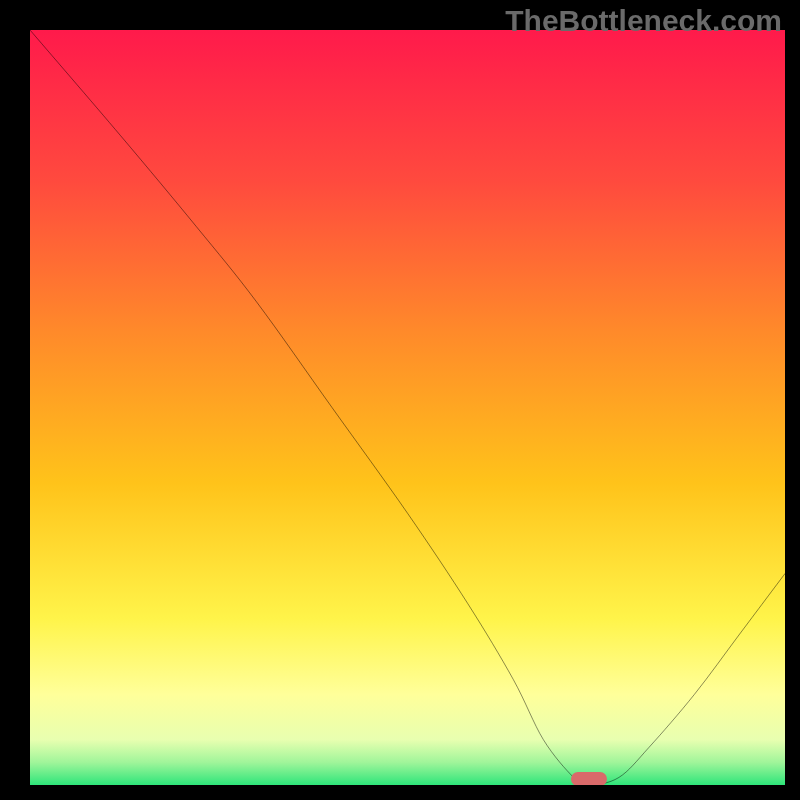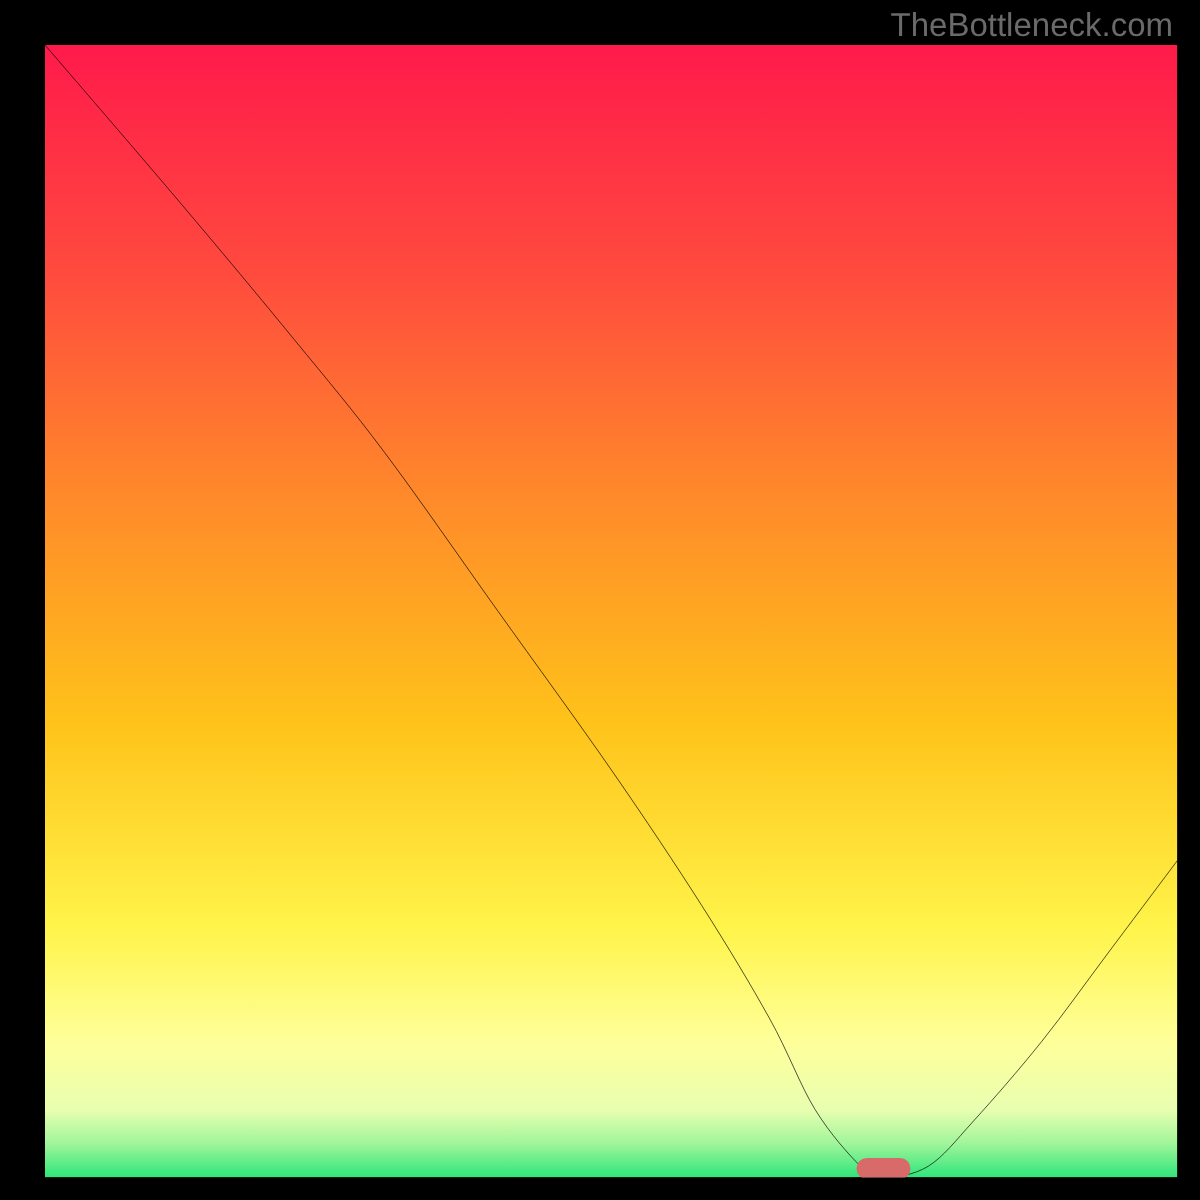--- a/index.html
+++ b/index.html
@@ -9,22 +9,22 @@
     height: 800px;
     background: #000;
     position: relative;
     font-family: Arial, sans-serif;
   }
   .watermark {
     position: absolute;
     top: 4px;
     right: 18px;
     color: #6a6a6a;
-    font-size: 22px;
-    font-weight: 400;
+    font-size: 30px;
+    font-weight: 700;
     z-index: 10;
   }
   .plot-area {
     position: absolute;
     left: 30px;
     top: 30px;
     width: 755px;
     height: 755px;
     overflow: hidden;
   }

